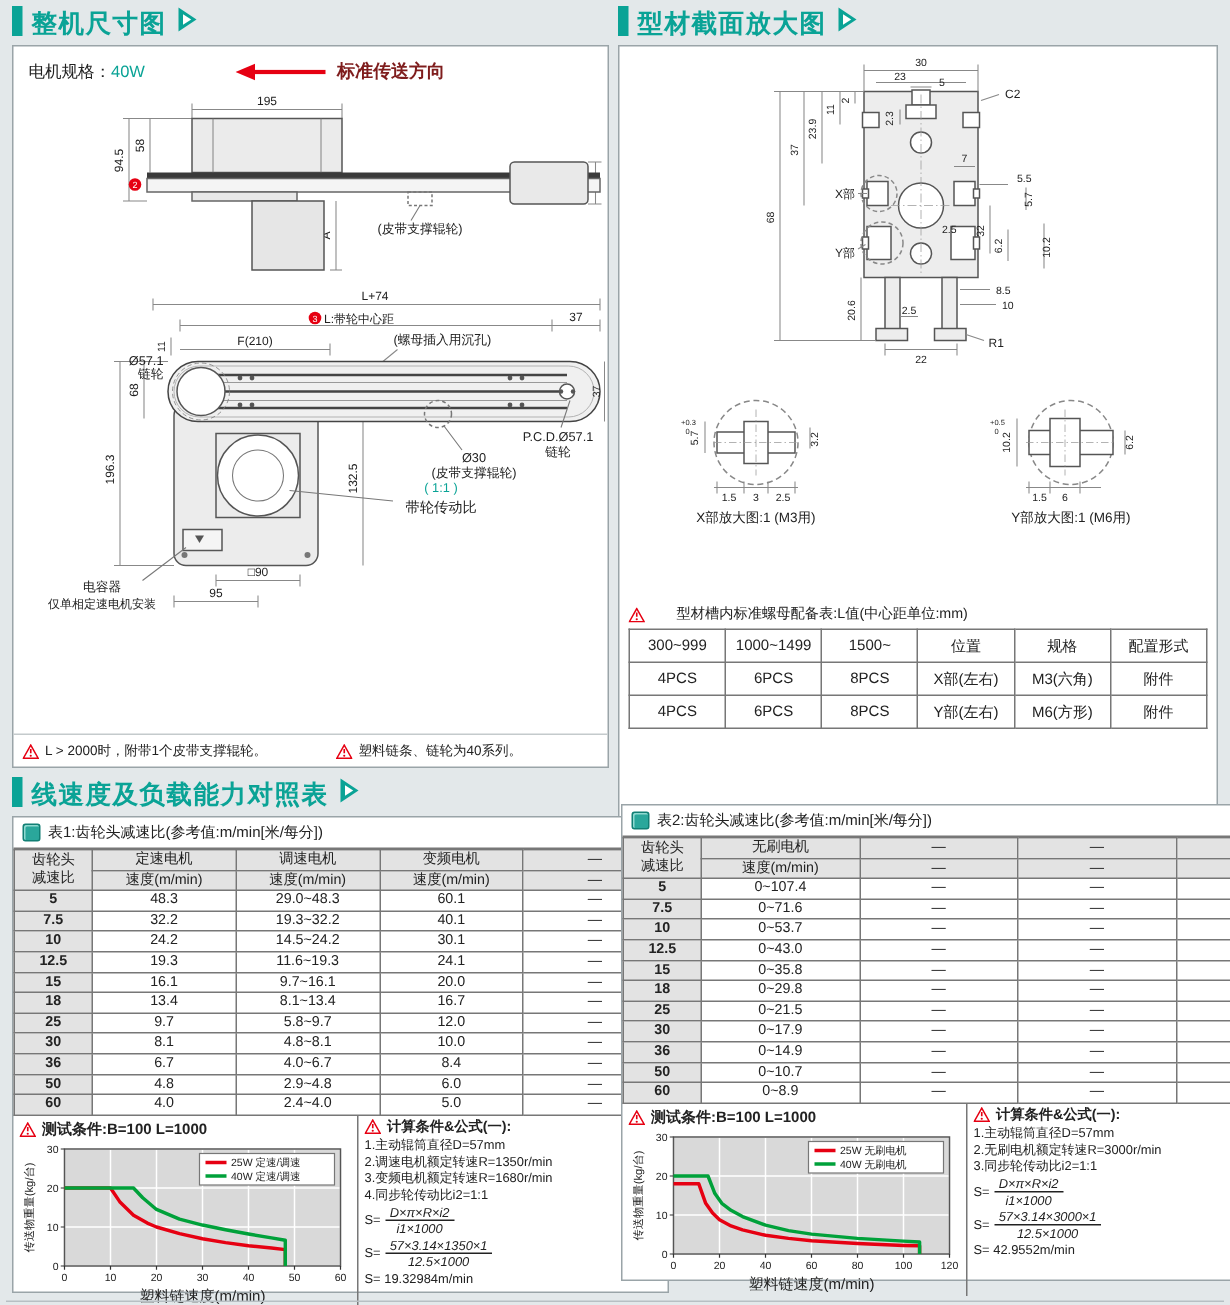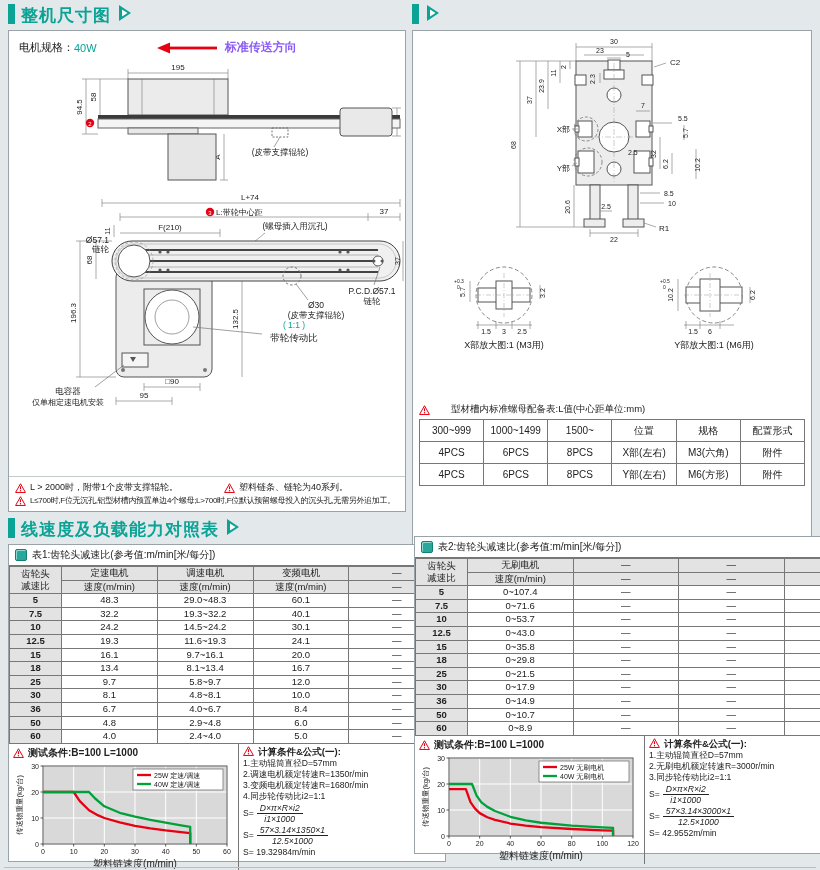--- a/index.html
+++ b/index.html
@@ -9,21 +9,21 @@
     font-family:"Liberation Sans","DejaVu Sans",sans-serif;
     position:relative;overflow:hidden;
     color:#222;
   }
   .sec-header{position:absolute;display:flex;align-items:flex-start;gap:6px;height:24px;}
   .sec-bar{width:7px;height:20px;background:#0aa396;}
   .sec-title{color:#0aa396;font-weight:bold;font-size:17px;letter-spacing:1px;}
   .panel{position:absolute;background:#fff;border:1px solid #9aa4a8;box-sizing:border-box;}
   .motor-row{position:absolute;top:8px;left:10px;right:10px;display:flex;align-items:center;font-size:11px;}
   .motor-val{color:#0aa396;}
-  .dir{margin-left:60px;display:flex;align-items:center;gap:6px;color:#8b5cf6;font-weight:bold;font-size:12px;}
+  .dir{margin-left:60px;display:flex;align-items:center;gap:6px;color:#7f1d1d;font-weight:bold;font-size:12px;}
   .notes{position:absolute;left:0;right:0;bottom:0;border-top:1px solid #c4cacc;padding:4px 6px;font-size:9px;line-height:13px;}
   .nrow{display:flex;align-items:center;gap:4px;white-space:nowrap;}
   .nrow .gap{width:38px;}
   .note3{font-size:8px;letter-spacing:-0.3px;}
   .wicon{flex:0 0 auto;}
   svg text{font-family:"Liberation Sans","DejaVu Sans",sans-serif;}
   .dt{font-size:8px;fill:#222;}
   .dt7{font-size:7px;fill:#222;}
   .lbl{font-size:8.5px;fill:#222;}
   .teal{fill:#0aa396;}
@@ -58,20 +58,21 @@
 <div class="sec-header" style="left:8px;top:4px;">
   <div class="sec-bar"></div>
   <div class="sec-title">整机尺寸图</div>
   <svg width="16" height="18">
       <polygon points="2,1 14,9 2,17" fill="#0aa396"></polygon>
       <polygon points="5,5.5 10.5,9 5,12.5" fill="#fff"></polygon>
     </svg>
 </div>
 <div class="sec-header" style="left:412px;top:4px;">
   <div class="sec-bar"></div>
+  <div class="sec-title">型材截面放大图</div>
   <svg width="16" height="18">
       <polygon points="2,1 14,9 2,17" fill="#0aa396"></polygon>
       <polygon points="5,5.5 10.5,9 5,12.5" fill="#fff"></polygon>
     </svg>
 </div>
 
 <div class="panel" style="left:8px;top:30px;width:398px;height:482px;">
   <div class="motor-row">
     <span>电机规格：</span>
     <span class="motor-val">40W</span>
@@ -220,28 +221,20 @@
           <circle cx="6" cy="8.6" r="0.8" fill="#e60012"></circle>
         </svg>
       <span>L &gt; 2000时，附带1个皮带支撑辊轮。</span>
       <span class="gap"></span>
       <svg class="wicon" width="11" height="10" viewBox="0 0 12 11">
           <polygon points="6,0.8 11.4,10.4 0.6,10.4" fill="#fff" stroke="#e60012" stroke-width="1.1"></polygon>
           <line x1="6" y1="3.6" x2="6" y2="6.8" stroke="#e60012" stroke-width="1.2"></line>
           <circle cx="6" cy="8.6" r="0.8" fill="#e60012"></circle>
         </svg>
       <span>塑料链条、链轮为40系列。</span>
-    </div>
-    <div class="nrow note3">
-      <svg class="wicon" width="11" height="10" viewBox="0 0 12 11">
-          <polygon points="6,0.8 11.4,10.4 0.6,10.4" fill="#fff" stroke="#e60012" stroke-width="1.1"></polygon>
-          <line x1="6" y1="3.6" x2="6" y2="6.8" stroke="#e60012" stroke-width="1.2"></line>
-          <circle cx="6" cy="8.6" r="0.8" fill="#e60012"></circle>
-        </svg>
-      <span>L≤700时,F位无沉孔,铝型材槽内预置单边4个螺母;L&gt;700时,F位默认预留螺母投入的沉头孔,无需另外追加工。</span>
     </div>
   </div>
 </div>
 
 <div class="panel" style="left:412px;top:30px;width:400px;height:626px;">
   <svg width="396" height="356" viewBox="0 0 396 356" style="display:block;margin:2px auto 0 auto;">
 
     <rect x="162" y="28" width="76" height="124" fill="#ededed" stroke="#555"></rect>
     <rect x="176" y="152" width="10" height="36" fill="#ededed" stroke="#555"></rect>
     <rect x="214" y="152" width="10" height="36" fill="#ededed" stroke="#555"></rect>

